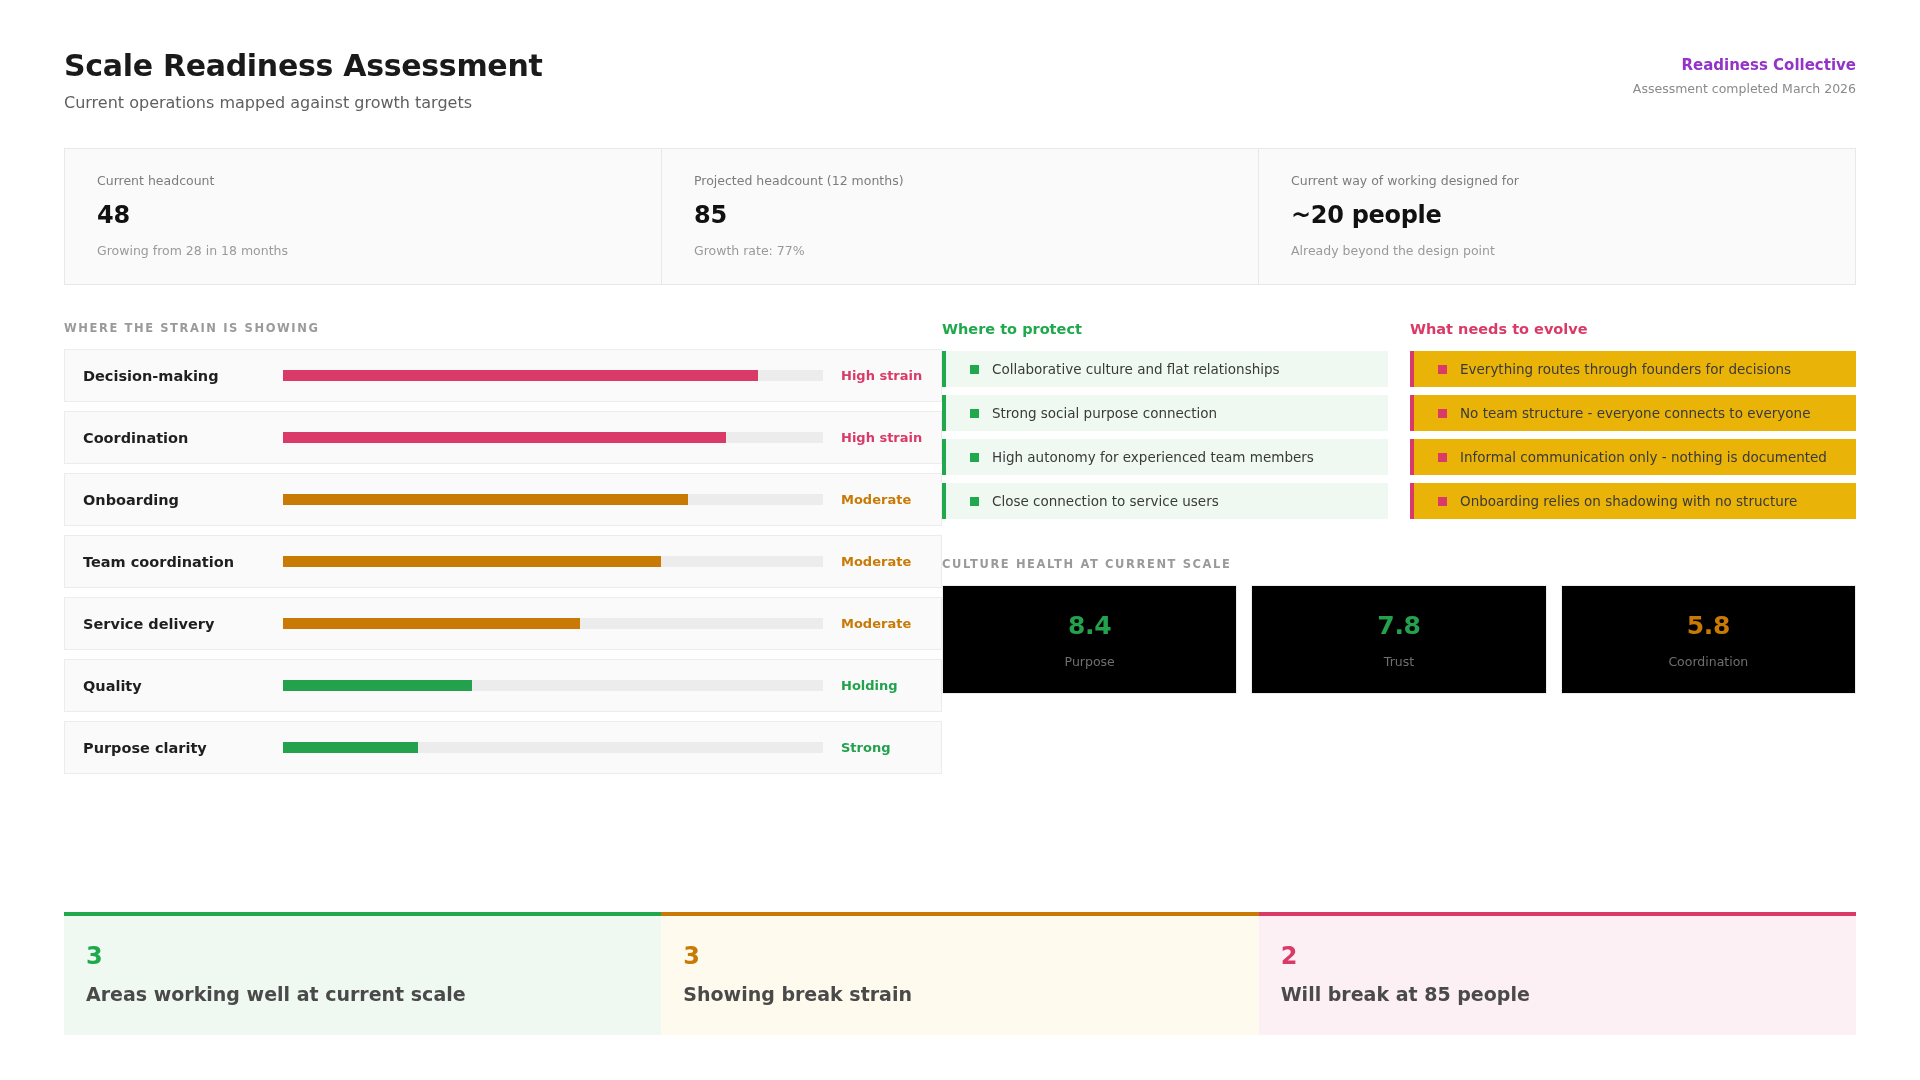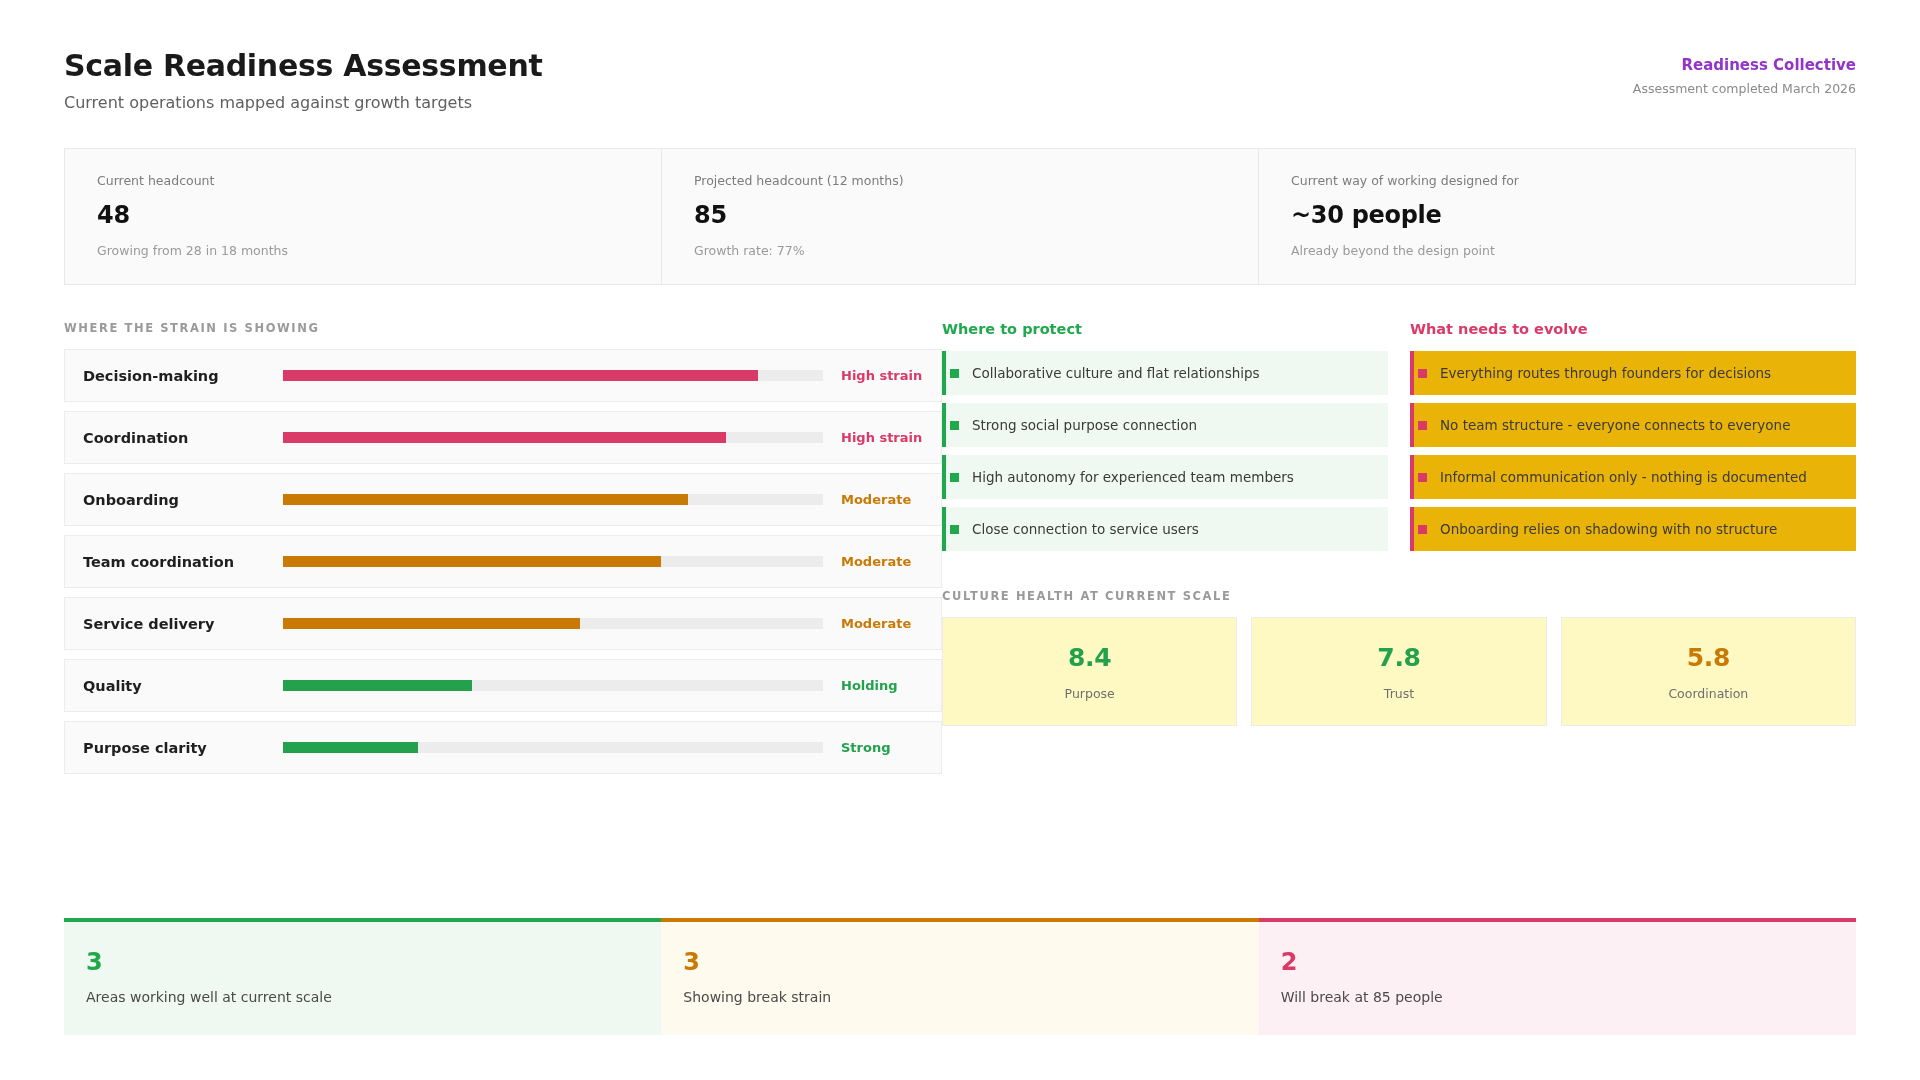--- a/index.html
+++ b/index.html
@@ -51,42 +51,42 @@
   .track { width: 540px; height: 11px; background: #ececec; position: relative; }
   .fill { height: 100%; }
   .strain-status { width: 115px; text-align: left; padding-left: 18px; font-size: 13px; font-weight: 700; }
 
   
   .lists { display: flex; gap: 22px; }
   .list-col { flex: 1; }
   .list-title { font-size: 14.5px; font-weight: 700; margin-bottom: 14px; }
   .list-item {
     display: flex; align-items: center;
-    height: 44px; margin-bottom: 8px; padding-left: 4px;
+    height: 36px; margin-bottom: 8px; padding-left: 24px;
   }
   .bullet { width: 9px; height: 9px; flex: 0 0 9px; margin-right: 13px; }
   .list-text { font-size: 13.5px; color: #3a3a3a; }
   .protect .list-item { background: #eff9f1; border-left: 4px solid #1fa84c; }
   .evolve .list-item { background: #eab308; border-left: 4px solid #d93a68; }
 
   
   .culture { margin-top: 30px; }
   .culture-grid { display: flex; gap: 14px; }
   .culture-card {
-    flex: 1; border: 1px solid #ececec; background: #fef9c3;
+    flex: 1; border: 1px solid #ececec; background: #000000;
     padding: 25px 0 24px 0; text-align: center;
   }
   .culture-score { font-size: 25px; font-weight: 700; letter-spacing: -0.3px; }
   .culture-label { font-size: 12.5px; color: #6f6f6f; margin-top: 14px; }
 
   
   .footer { position: absolute; left: 64px; right: 64px; bottom: 45px; display: flex; }
   .footer-card { flex: 1; padding: 26px 22px 30px 22px; border-top: 4px solid transparent; }
   .footer-num { font-size: 24px; font-weight: 700; letter-spacing: -0.3px; }
-  .footer-text { font-size: 14px; color: #4a4a4a; margin-top: 13px; }
+  .footer-text { font-size: 19px; color: #4a4a4a; margin-top: 13px; font-weight: bold; }
 </style>
 </head>
 <body>
 
 <div class="page">
 
   <div class="header">
     <div>
       <div class="title">Scale Readiness Assessment</div>
       <div class="subtitle">Current operations mapped against growth targets</div>
@@ -103,21 +103,21 @@
       <div class="stat-value">48</div>
       <div class="stat-note">Growing from 28 in 18 months</div>
     </div>
     <div class="stat-cell">
       <div class="stat-label">Projected headcount (12 months)</div>
       <div class="stat-value">85</div>
       <div class="stat-note">Growth rate: 77%</div>
     </div>
     <div class="stat-cell">
       <div class="stat-label">Current way of working designed for</div>
-      <div class="stat-value">~30 people</div>
+      <div class="stat-value">~20 people</div>
       <div class="stat-note">Already beyond the design point</div>
     </div>
   </div>
 
   <div class="main">
 
     <div class="col-left">
       <div class="section-head">Where the strain is showing</div>
       <div id="strain-rows">
           <div class="strain-row">

